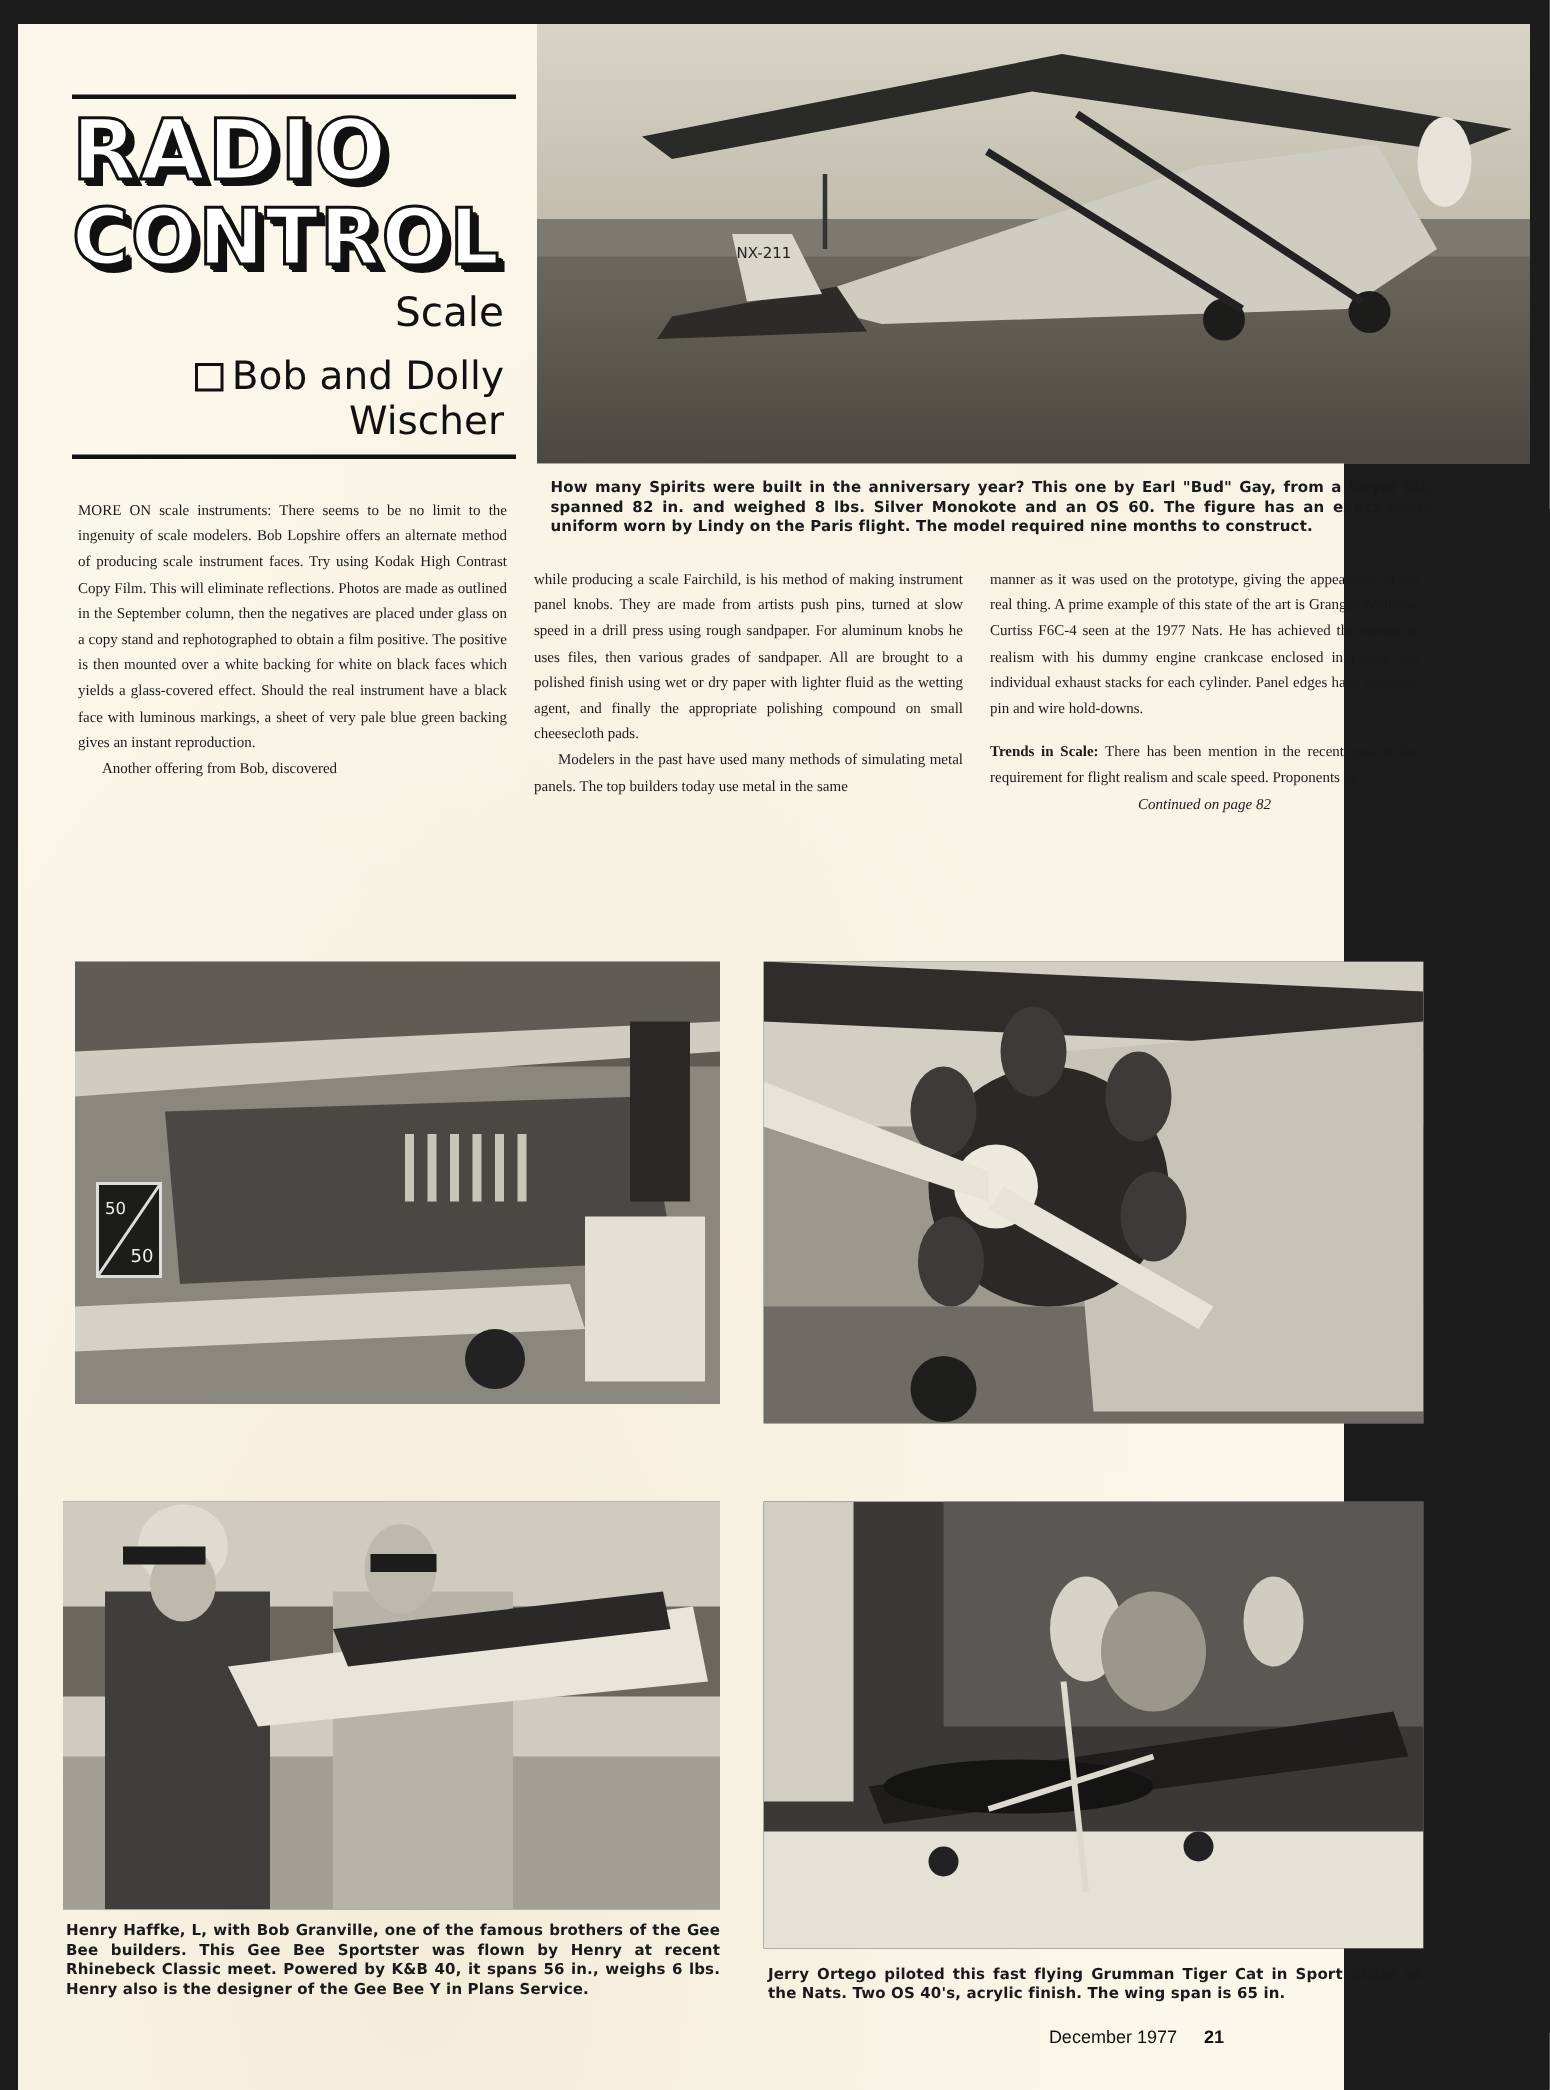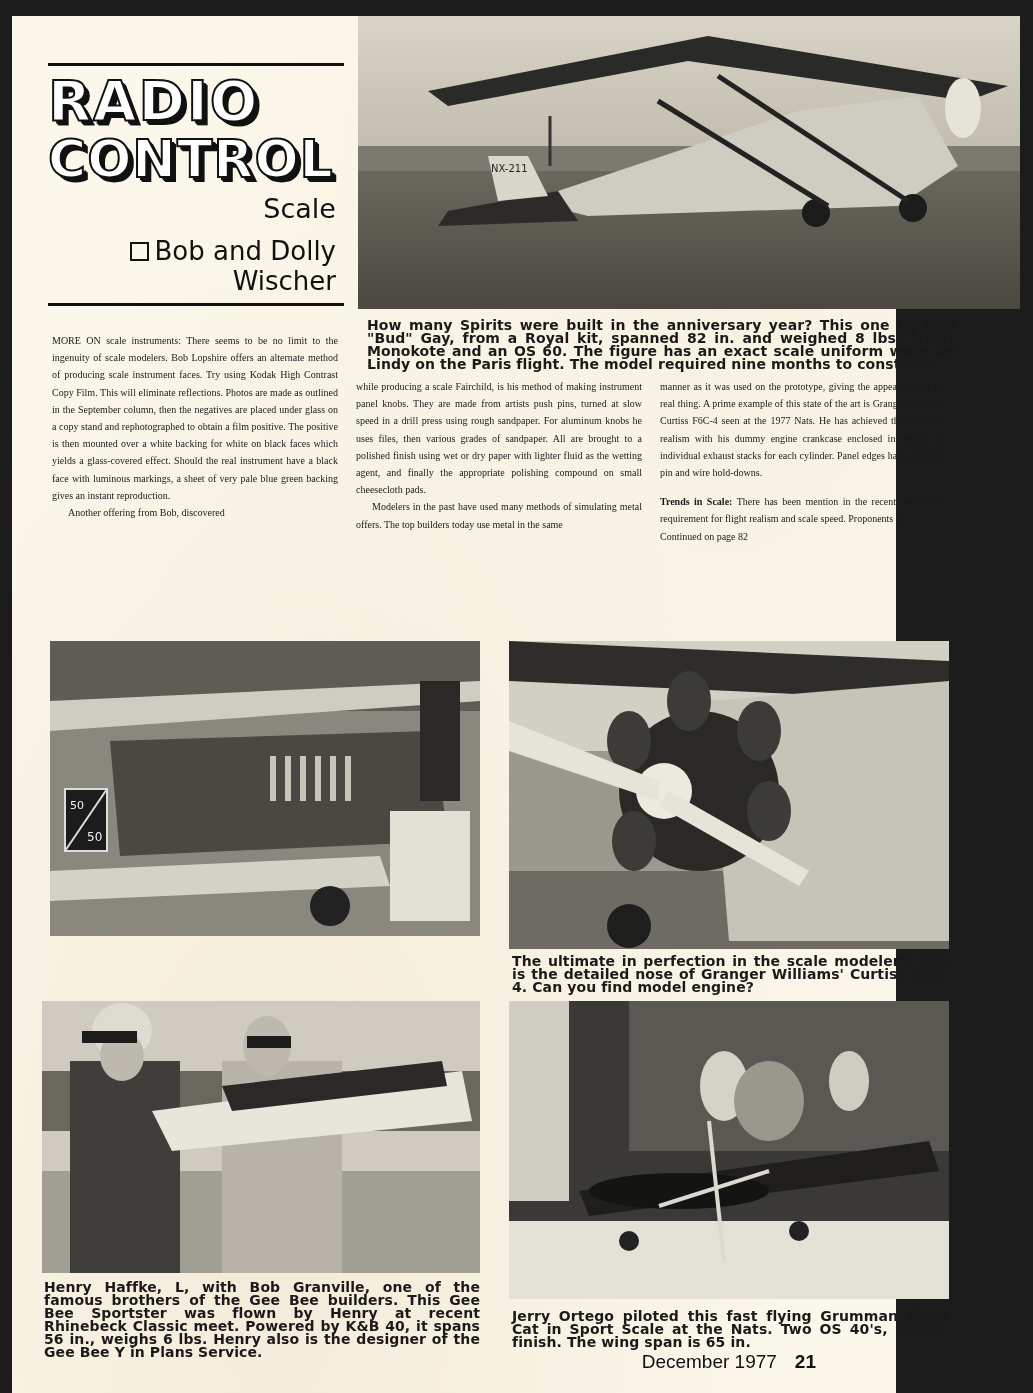--- a/index.html
+++ b/index.html
@@ -25,30 +25,30 @@
   }
   .byline { display: flex; justify-content: flex-end; align-items: center; gap: 6px; }
   .checkbox-glyph { display: inline-block; width: 19px; height: 19px; border: 2px solid #111; }
   .body-col {
     position: absolute; font-family: "Liberation Serif", serif; font-size: 10px; line-height: 17.2px;
     color: #1a1a1a; text-align: justify; hyphens: manual;
   }
   .body-col p { text-indent: 0; }
   .body-col p.indent { text-indent: 16px; }
   .body-col p.gap { margin-top: 12px; }
-  .body-col .cont { text-align: left; }
+  .body-col .cont { text-align: center; font-style: italic; }
   .caption {
     position: absolute; font-family: "DejaVu Sans", sans-serif; font-weight: bold;
-    font-size: 14px; line-height: 13px; color: #1a1a1a; text-align: justify; letter-spacing: 0.1px;
+    font-size: 10px; line-height: 13px; color: #1a1a1a; text-align: justify; letter-spacing: 0.1px;
   }
   .photo { position: absolute; overflow: hidden; background: #777; }
   .photo svg { width: 100%; height: 100%; display: block; }
   .footer {
     position: absolute; right: 80px; top: 1335px; font-family: "Liberation Sans", sans-serif;
-    font-size: 19px; color: #111;
+    font-size: 12px; color: #111;
   }
   .footer .pg { font-weight: bold; margin-left: 18px; }
 </style>
 </head>
 <body>
 
 <div class="page">
 
   <div class="rule" style="left:36px; top:47px; width:296px;"></div>
   <div class="title-block" style="left:36px; top:56px;">
@@ -96,21 +96,21 @@
     </svg>
   </div>
   <div class="caption" style="left:355px; top:303px; width:588px;">How many Spirits were built in the anniversary year? This one by Earl "Bud" Gay, from a Royal kit, spanned 82 in. and weighed 8 lbs. Silver Monokote and an OS 60. The figure has an exact scale uniform worn by Lindy on the Paris flight. The model required nine months to construct.</div>
 
   <div class="body-col" style="left:40px; top:316px; width:286px;">
     <p>MORE ON scale instruments: There seems to be no limit to the ingenuity of scale modelers. Bob Lopshire offers an alternate method of producing scale instrument faces. Try using Kodak High Contrast Copy Film. This will eliminate reflections. Photos are made as outlined in the September column, then the negatives are placed under glass on a copy stand and rephotographed to obtain a film positive. The positive is then mounted over a white backing for white on black faces which yields a glass-covered effect. Should the real instrument have a black face with luminous markings, a sheet of very pale blue green backing gives an instant reproduction.</p>
     <p class="indent">Another offering from Bob, discovered</p>
   </div>
   <div class="body-col" style="left:344px; top:362px; width:286px;">
     <p>while producing a scale Fairchild, is his method of making instrument panel knobs. They are made from artists push pins, turned at slow speed in a drill press using rough sandpaper. For aluminum knobs he uses files, then various grades of sandpaper. All are brought to a polished finish using wet or dry paper with lighter fluid as the wetting agent, and finally the appropriate polishing compound on small cheesecloth pads.</p>
-    <p class="indent">Modelers in the past have used many methods of simulating metal offers. The top builders today use metal in the same</p>
+    <p class="indent">Modelers in the past have used many methods of simulating metal panels. The top builders today use metal in the same</p>
   </div>
   <div class="body-col" style="left:648px; top:362px; width:286px;">
     <p>manner as it was used on the prototype, giving the appearance of the real thing. A prime example of this state of the art is Granger Williams' Curtiss F6C-4 seen at the 1977 Nats. He has achieved the utmost in realism with his dummy engine crankcase enclosed in panels and individual exhaust stacks for each cylinder. Panel edges have authentic pin and wire hold-downs.</p>
     <p class="gap"><b>Trends in Scale:</b><span> There has been mention in the recent past of the requirement for flight realism and scale speed. Proponents of</span></p>
     <p class="cont">Continued on page 82</p>
   </div>
 
   <div class="photo" style="left:38px; top:625px; width:430px; height:295px;">
     <svg viewBox="0 0 430 295" preserveAspectRatio="none">
       <rect width="430" height="295" fill="#8a877e"></rect>
@@ -150,21 +150,20 @@
         <ellipse cx="260" cy="170" rx="22" ry="30"></ellipse>
           <ellipse cx="120" cy="100" rx="22" ry="30"></ellipse>
         <ellipse cx="125" cy="200" rx="22" ry="30"></ellipse>
       </g>
       <circle cx="155" cy="150" r="28" fill="#ece9df"></circle>
       <polygon points="150,140 0,80 0,110 150,160" fill="#e6e3d9"></polygon>
       <polygon points="160,150 300,230 290,245 150,165" fill="#e6e3d9"></polygon>
       <circle cx="120" cy="285" r="22" fill="#1e1e1c"></circle>
     </svg>
   </div>
-  <div class="caption" style="left:500px; top:939px; width:436px;">The ultimate in perfection in the scale modeler's art, is the detailed nose of Granger Williams' Curtiss F6C-4. Can you find model engine?</div>
 
   <div class="photo" style="left:30px; top:985px; width:438px; height:272px;">
     <svg viewBox="0 0 438 272" preserveAspectRatio="none">
       <rect width="438" height="272" fill="#cfcbc0"></rect>
       <rect y="70" width="438" height="60" fill="#6a675f"></rect>
       <rect y="170" width="438" height="102" fill="#a19e94"></rect>
       <rect x="28" y="60" width="110" height="212" fill="#3f3e3a"></rect>
       <ellipse cx="80" cy="30" rx="30" ry="28" fill="#dedbd0"></ellipse>
       <ellipse cx="80" cy="55" rx="22" ry="25" fill="#bdb9ae"></ellipse>
       <rect x="180" y="60" width="120" height="212" fill="#b7b3a8"></rect>

